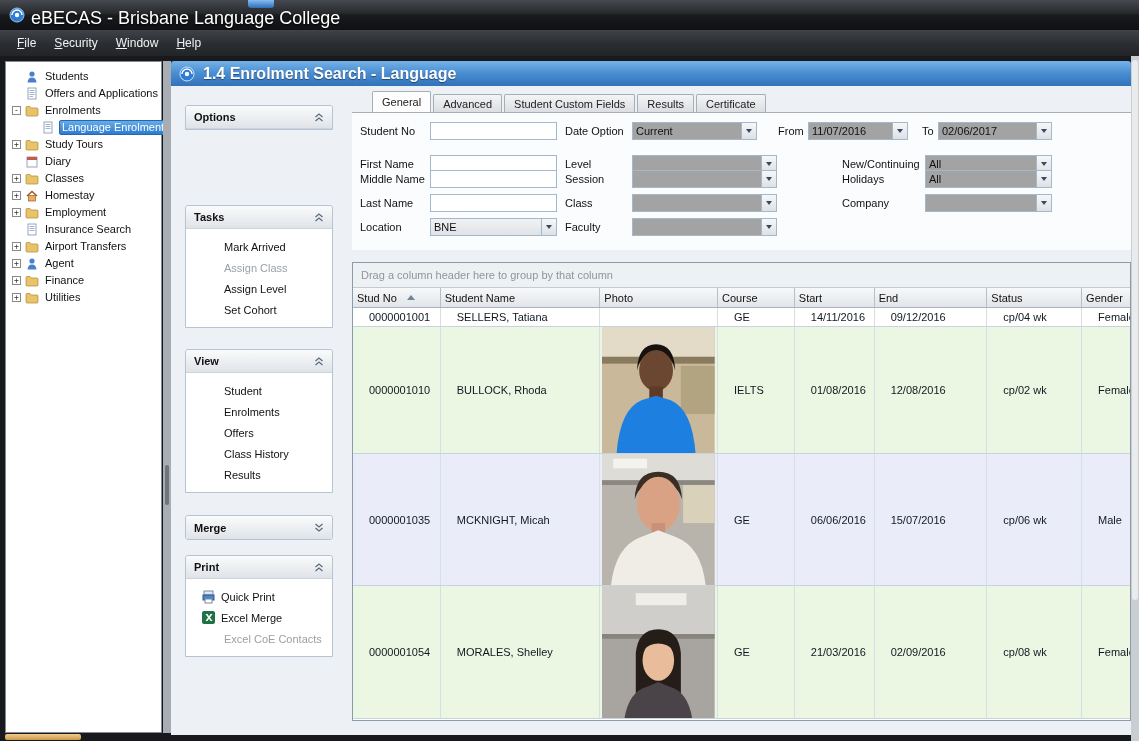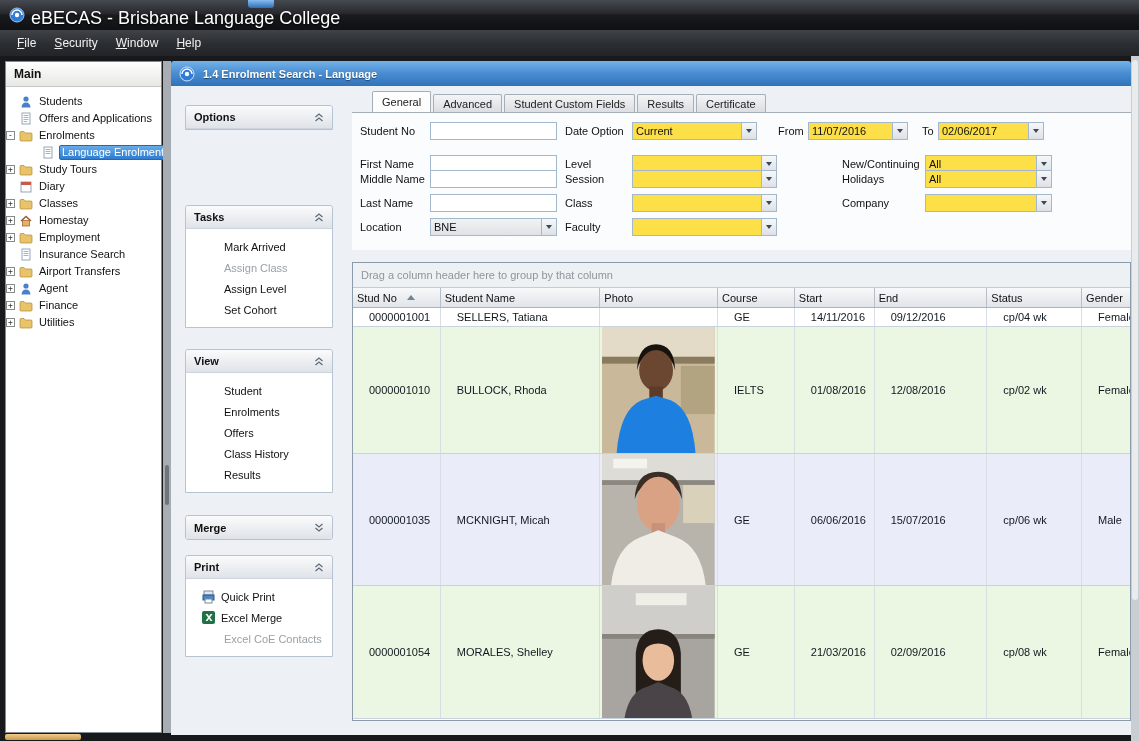--- a/index.html
+++ b/index.html
@@ -17,40 +17,40 @@
   #menubar{position:absolute;left:0;top:30px;width:1139px;height:26px;
     background:linear-gradient(#3f4348,#2a2d31 55%,#222428);display:flex;align-items:center;padding-left:8px;}
   .menu-item{padding:4px 9px;font-size:12px;color:#f2f2f2;}
   .menu-item::first-letter{text-decoration:underline;}
 
   
   #sidebar{position:absolute;left:5px;top:61px;width:157px;height:672px;background:#fff;border:1px solid #84898f;}
   #sidebar-header{height:25px;background:linear-gradient(#ffffff,#e7e7e5);border-bottom:1px solid #c6c6c4;
     display:flex;align-items:center;padding-left:8px;font-weight:bold;font-size:12px;}
   #tree{padding-top:6px;}
-  .titem{height:17px;display:flex;align-items:center;white-space:nowrap;}
+  .titem{height:17px;display:flex;align-items:center;padding-left:6px;white-space:nowrap;}
   .titem.child{padding-left:22px;}
   .exp{width:9px;height:9px;border:1px solid #898989;background:#fff;font-size:8px;line-height:7px;text-align:center;
     margin-right:4px;flex:none;color:#333;font-family:"DejaVu Sans Mono",monospace;}
   .exp.none{visibility:hidden;}
   .ticn{width:14px;height:13px;margin-right:4px;flex:none;}
   .tlabel{padding:1px 5px 2px 2px;}
   .titem.sel .tlabel{background:linear-gradient(#66ace9,#2e7bd0);color:#fff;border-radius:2px;border:1px solid #2668b0;padding:0 5px 1px 2px;}
 
   #splitter{position:absolute;left:163px;top:61px;width:8px;height:672px;background:#a8adb3;}
   #splitter .grip{position:absolute;left:2px;top:404px;width:4px;height:40px;background:#6e747a;border-radius:2px;}
 
   #tan-scroll{position:absolute;left:5px;top:734px;width:76px;height:6px;border-radius:2px;
     background:linear-gradient(#f0cc8c,#cd984c);}
 
   
   #content-header{position:absolute;left:171px;top:61px;width:960px;height:25px;border-radius:3px 3px 0 0;
     background:linear-gradient(#74b2e8,#4a8ed2 48%,#3172b8);display:flex;align-items:center;}
   #content-header .hic{width:16px;height:16px;margin:0 8px 0 8px;}
-  #content-header .htext{font-size:11px;font-weight:bold;color:#fff;text-shadow:0 1px 1px rgba(0,0,0,.45);}
+  #content-header .htext{font-size:16px;font-weight:bold;color:#fff;text-shadow:0 1px 1px rgba(0,0,0,.45);}
   #content-body{position:absolute;left:171px;top:86px;width:960px;height:649px;background:#edf0f4;}
 
   
   .panel{position:absolute;left:14px;width:148px;background:#fff;border:1px solid #b7c3d1;border-radius:3px 3px 0 0;}
   .panel-h{height:23px;background:linear-gradient(#fafbfc,#dfe3e8);border-bottom:1px solid #ccd4de;border-radius:3px 3px 0 0;
     display:flex;align-items:center;justify-content:space-between;padding:0 8px;font-weight:bold;}
   .panel-h .chev.down{transform:scaleY(-1);}
   .panel-items{padding:7px 0;}
   .pitem{height:21px;display:flex;align-items:center;padding-left:15px;}
   .pitem .picn{width:15px;height:15px;margin-right:5px;flex:none;}
@@ -69,25 +69,25 @@
     background:linear-gradient(#f3f4f5,#dbdee2);margin-right:2px;border-radius:2px 2px 0 0;color:#222;}
   .tab.active{height:21px;background:#fdfdfe;position:relative;z-index:2;}
   #form{position:absolute;left:181px;top:26px;width:779px;height:138px;background:#fbfcfd;border-top:1px solid #a6aeb6;}
   .frow{position:absolute;left:0;width:100%;height:18px;}
   .fr1{top:9px}.fr2{top:42px}.fr3{top:57px}.fr4{top:81px}.fr5{top:105px}
   .flabel{position:absolute;top:3px;white-space:nowrap;}
   .px-l1{left:8px}.px-f1{left:78px;width:127px}
   .px-l2{left:213px}.px-f2{left:280px}
   .w125{width:125px}.w145{width:145px}
   .px-lfrom{left:426px}.px-ffrom{left:456px;width:100px}
-  .px-lto{left:570px}.px-fto{left:586px;width:106px}
+  .px-lto{left:570px}.px-fto{left:586px;width:114px}
   .px-l3{left:490px}.px-f3{left:573px;width:127px}
   .tbox{position:absolute;height:18px;border:1px solid #a3b8cc;background:#fff;padding:0 3px;
     font:11px "Liberation Sans",sans-serif;}
-  .combo{position:absolute;height:18px;border:1px solid #a3b8cc;background:#fde047;display:flex;}
+  .combo{position:absolute;height:18px;border:1px solid #a3b8cc;background:#a3a3a3;display:flex;}
   .combo .val{flex:1;padding:2px 3px;overflow:hidden;white-space:nowrap;}
   .combo .btn{width:15px;border-left:1px solid #a3b8cc;background:linear-gradient(#f6f7f8,#dde1e6);
     display:flex;align-items:center;justify-content:center;flex:none;}
   .combo .btn::after{content:"";border-left:3.5px solid transparent;border-right:3.5px solid transparent;border-top:4px solid #3a4a5a;}
   .combo.gray{background:linear-gradient(#f1f2f3,#dfe2e6);}
 
   
   #grid{position:absolute;left:181px;top:176px;width:779px;height:459px;border:1px solid #8b9bab;background:#fff;overflow:hidden;}
   #group-band{height:25px;background:#eef1f4;border-bottom:1px solid #c3cbd3;display:flex;align-items:center;
     padding-left:8px;color:#8e959c;}
@@ -124,21 +124,20 @@
 <div id="peek-tab"></div>
 
 <div id="menubar">
   <span class="menu-item">File</span>
   <span class="menu-item">Security</span>
   <span class="menu-item">Window</span>
   <span class="menu-item">Help</span>
 </div>
 
 <div id="sidebar">
-  <div id="sidebar-header">Main</div>
   <div id="tree">
 
     <div class="titem">
       <span class="exp none"></span>
       <span class="ticn">
           <svg viewBox="0 0 14 13">
             <circle cx="7" cy="4" r="2.6" fill="#4a80c8"></circle>
             <path d="M2.5 12.5Q3 7.5 7 7.5q4 0 4.5 5Z" fill="#4a80c8"></path>
           </svg>
         </span>

